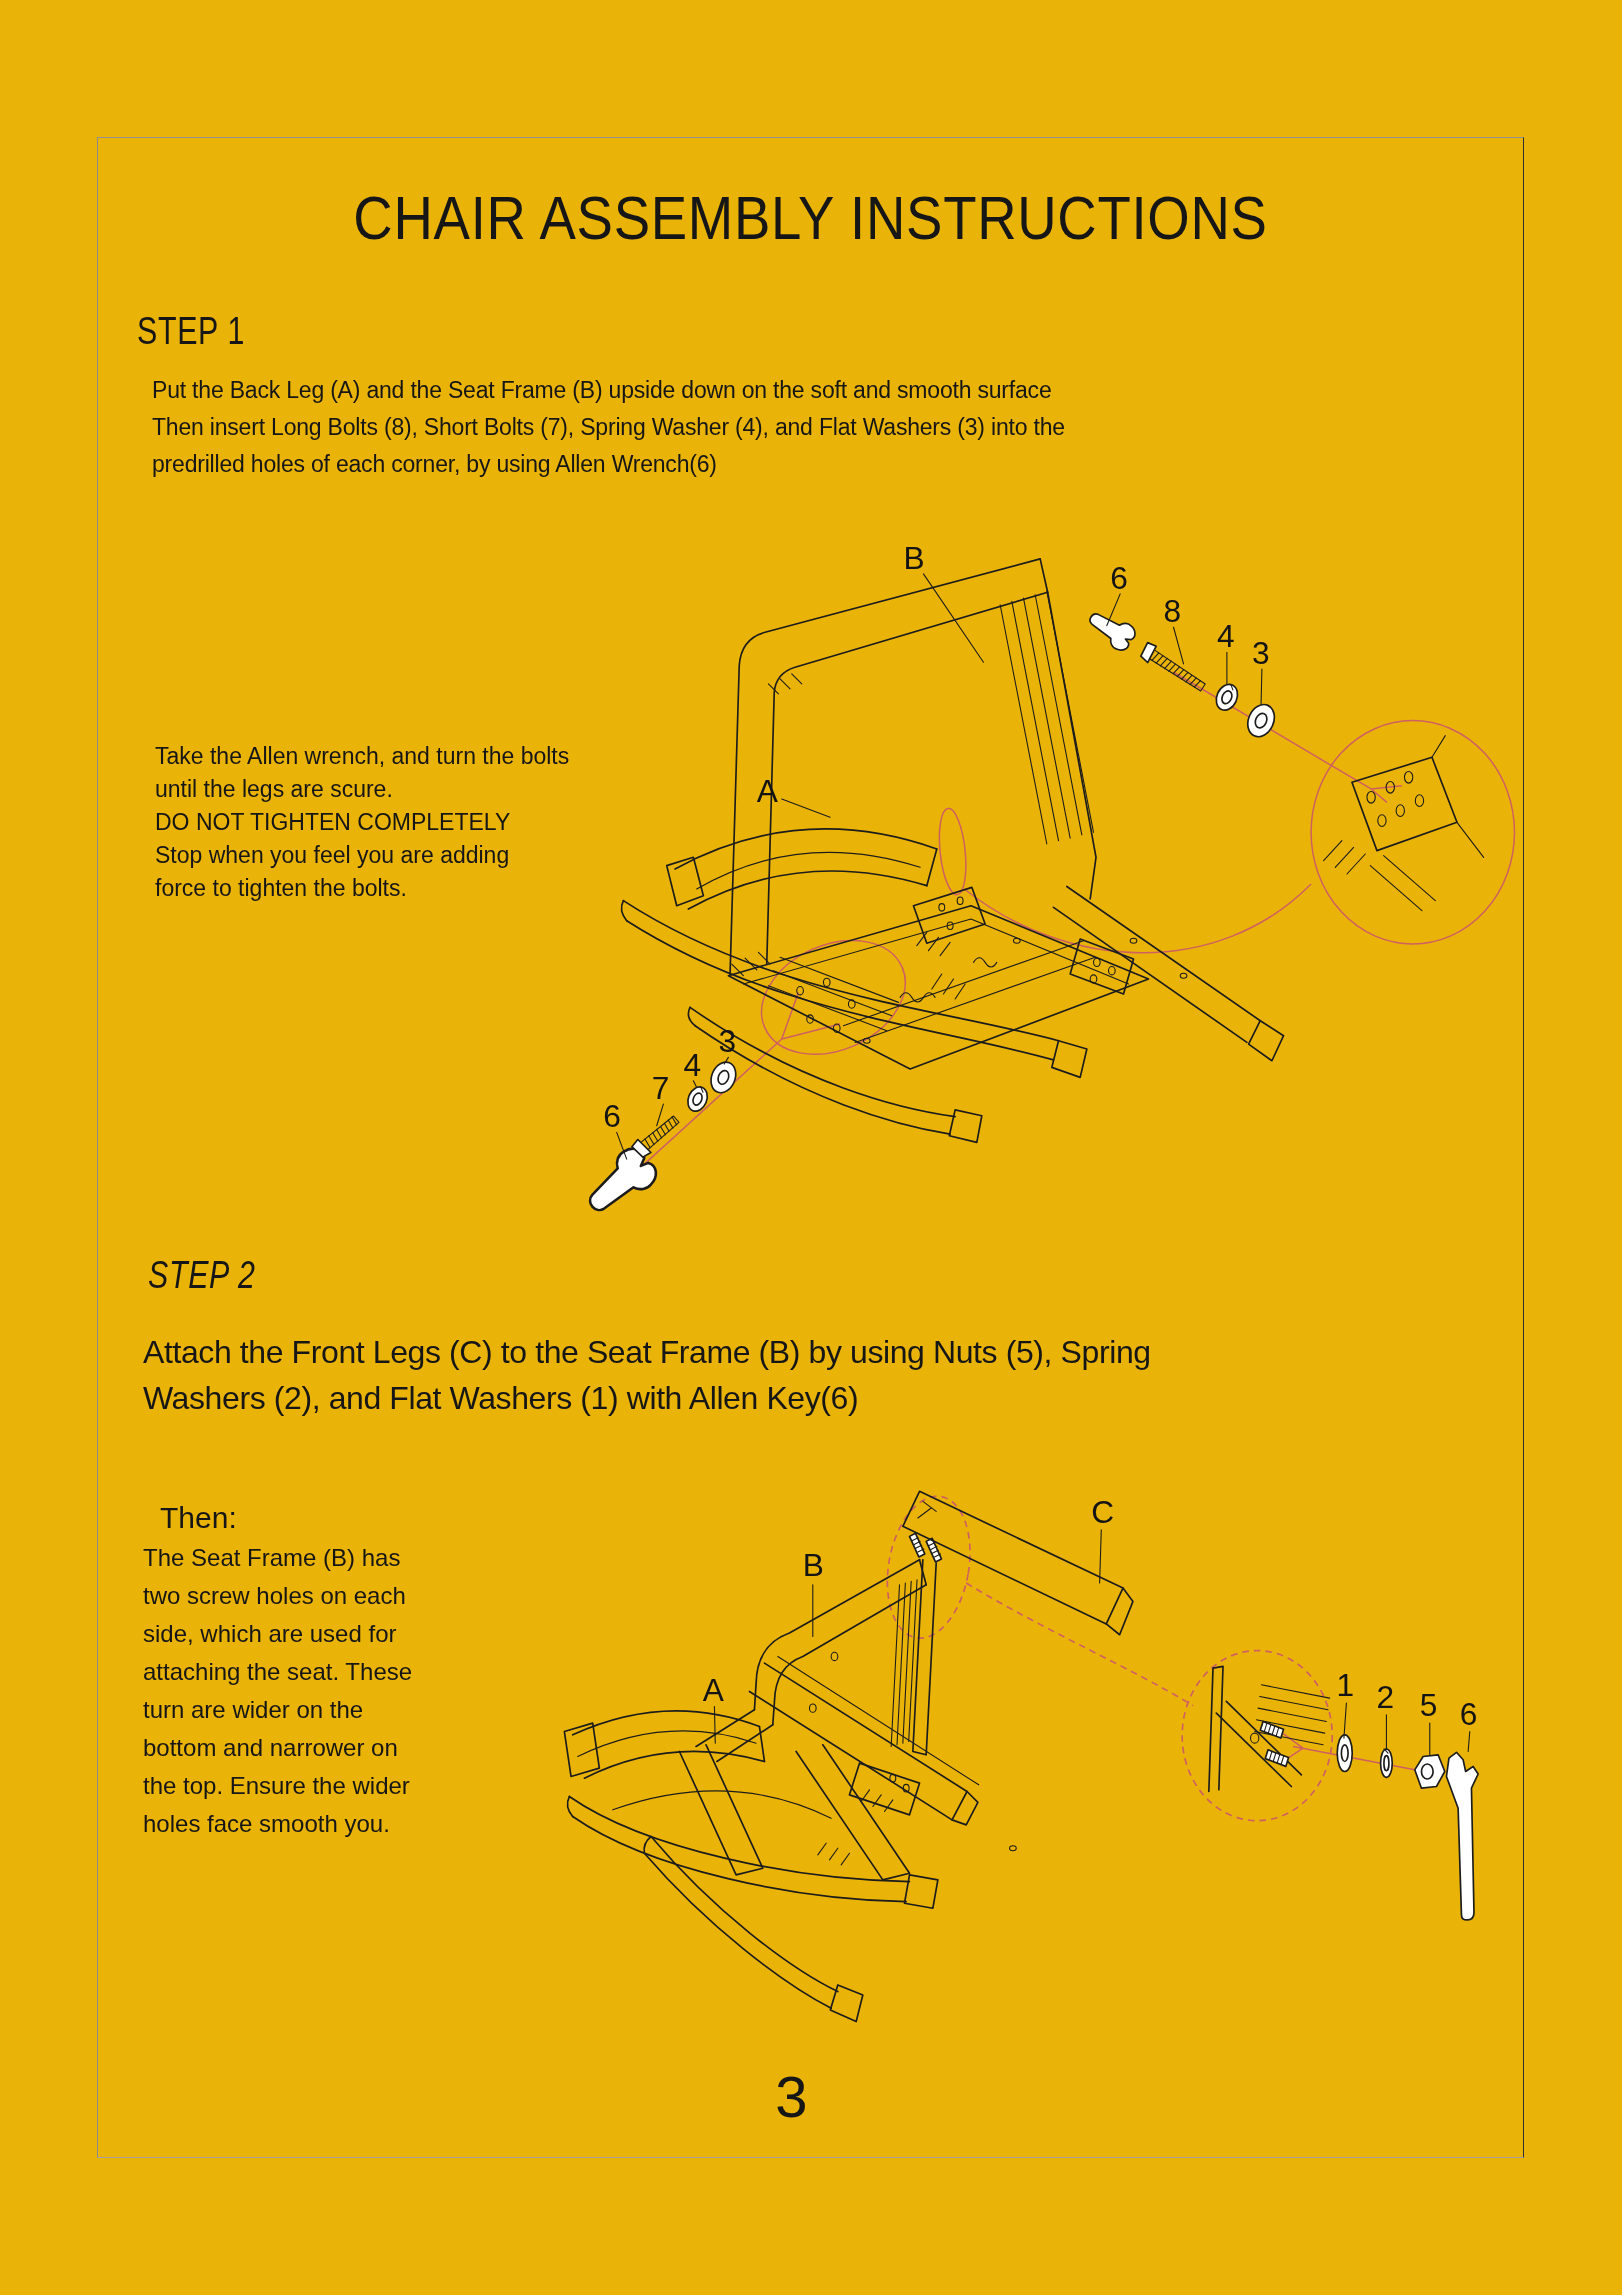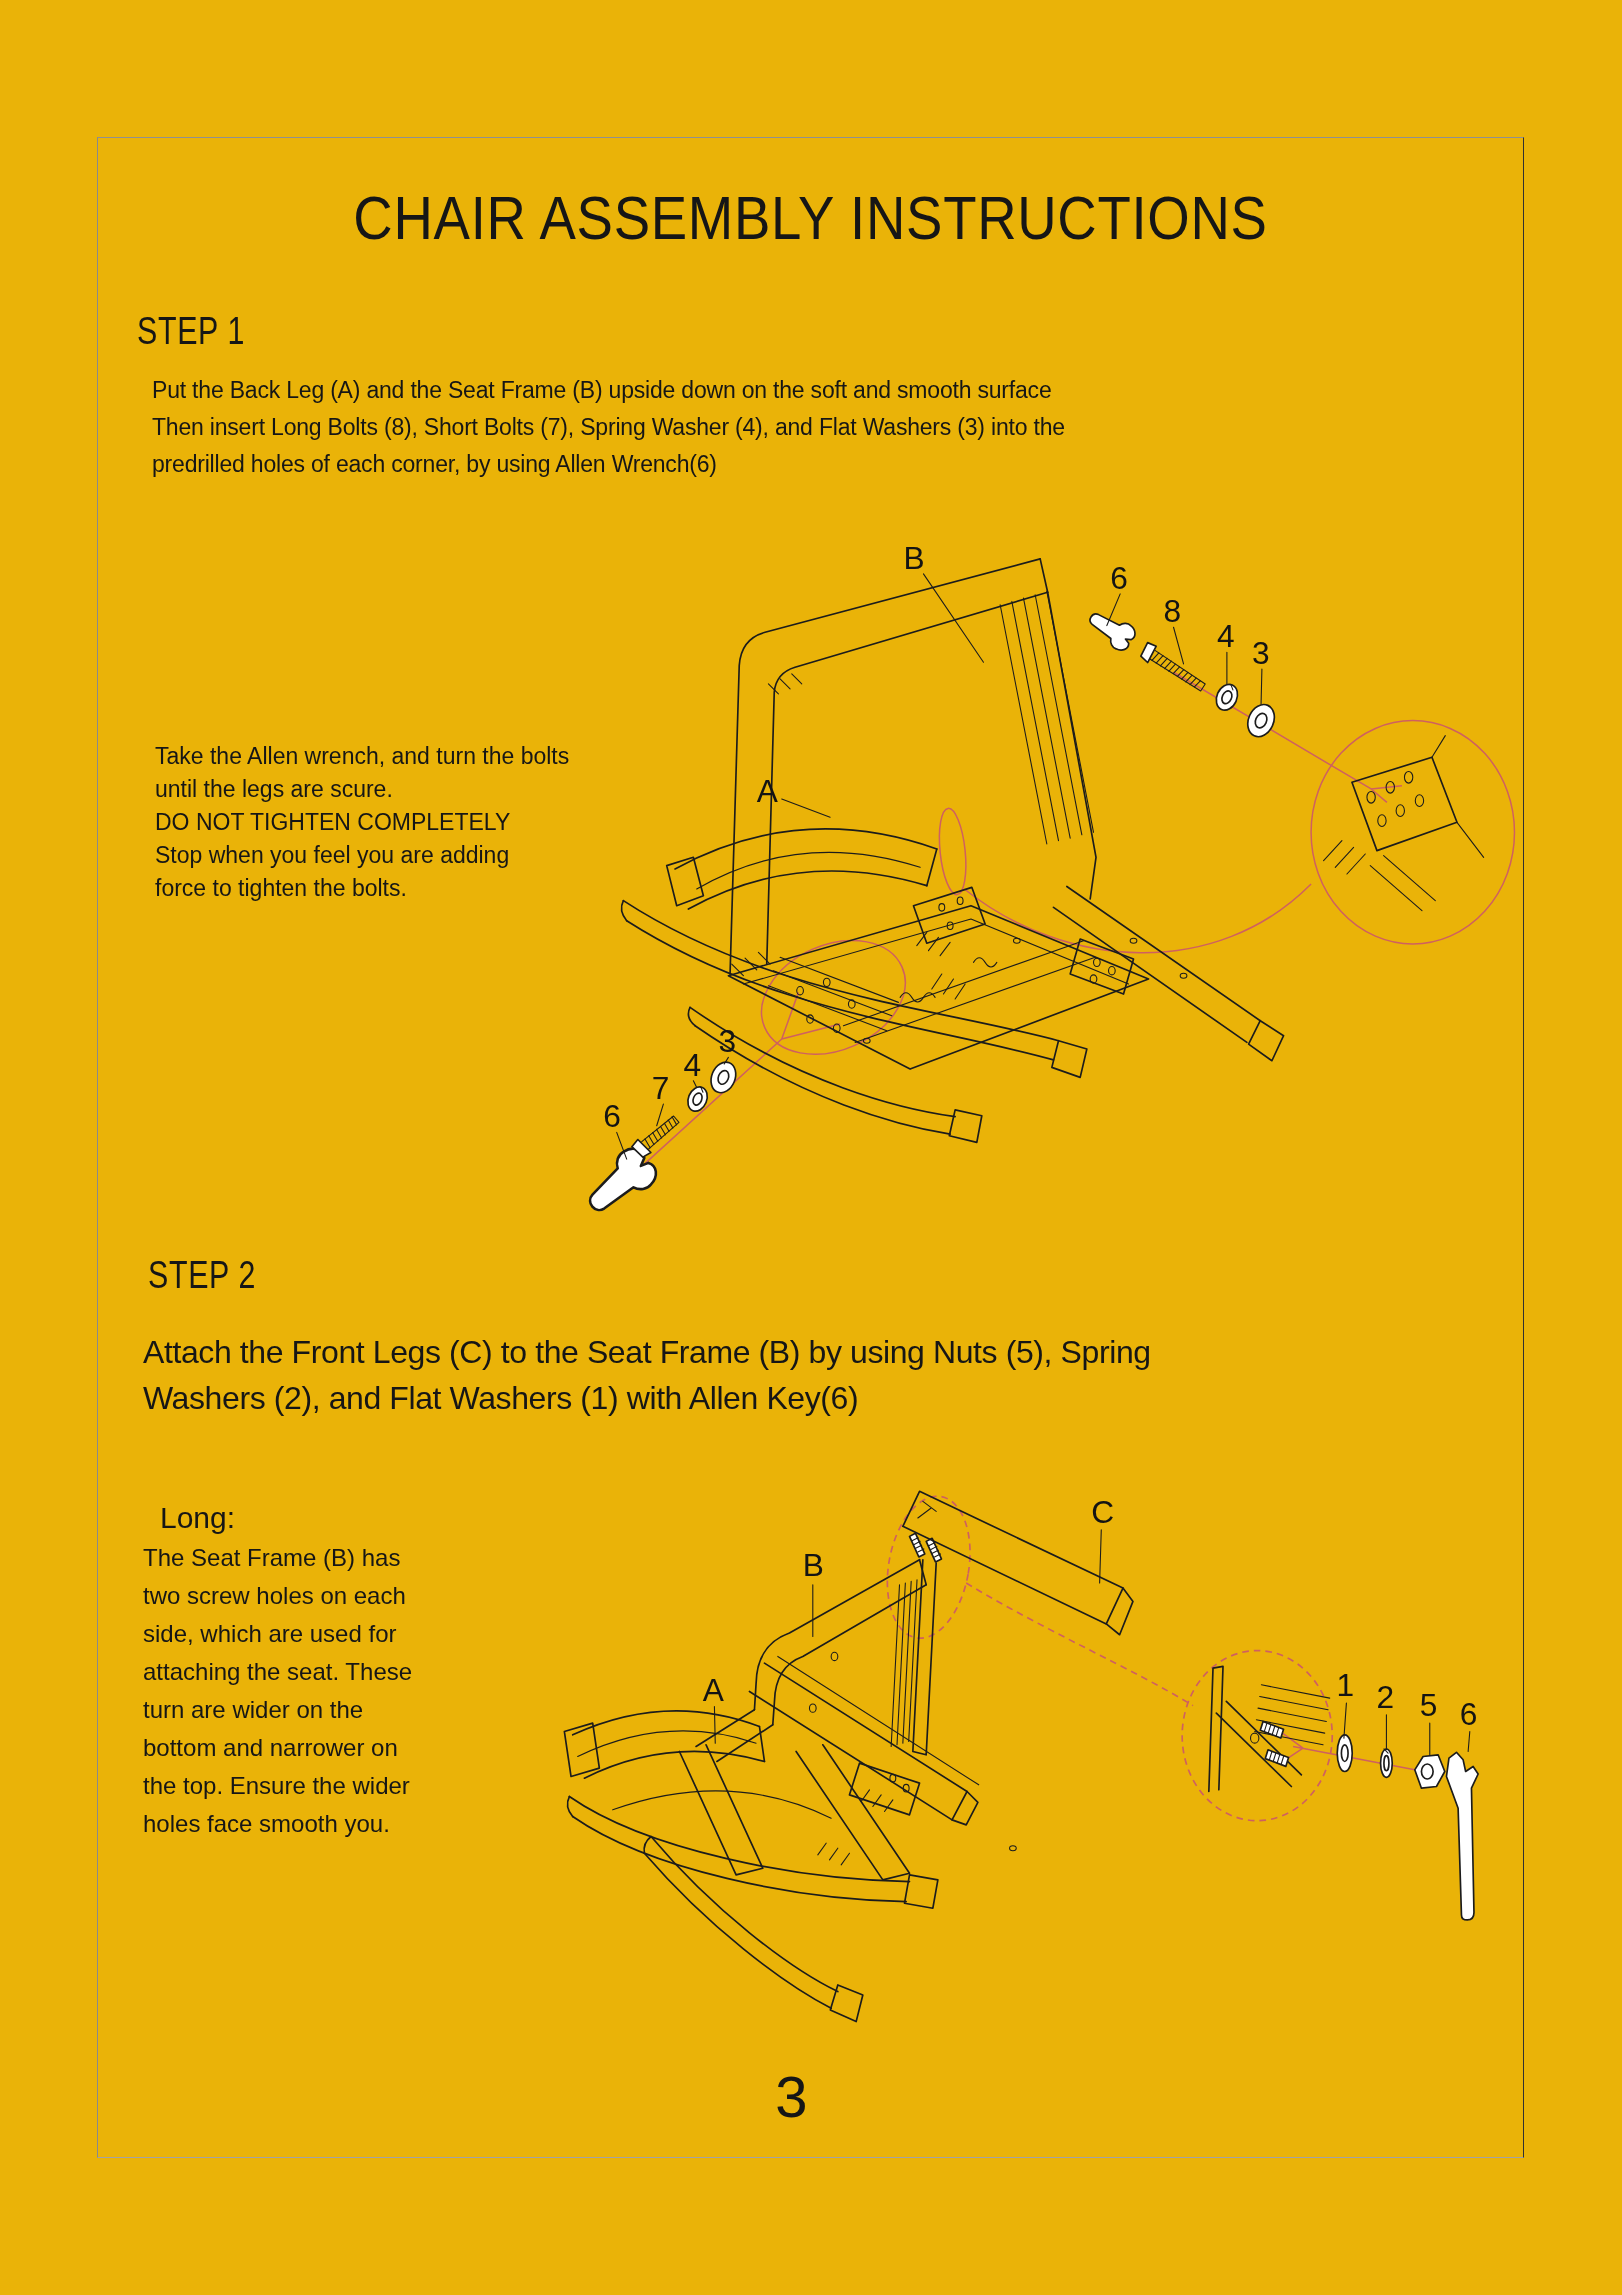--- a/index.html
+++ b/index.html
@@ -14,21 +14,21 @@
     border-right:1.7px solid #303030; border-bottom:1.7px solid #a3a3a3;
   }
   .title {
     position:absolute; left:97px; width:1427px; top:182px; text-align:center;
     font-size:62px; white-space:nowrap;
   }
   .title > span { display:inline-block; transform:scaleX(0.88); transform-origin:50% 50%; letter-spacing:0.8px; }
   .h-step { position:absolute; font-size:38px; white-space:nowrap; }
   .h-step > span { display:inline-block; transform:scaleX(0.80); transform-origin:0 50%; letter-spacing:0.8px; }
   #step1-heading { left:137px; top:310px; }
-  #step2-heading { left:148px; top:1254px; }
+  #step2-heading { left:148px; top:1254px;font-style:italic; }
   .body1 { position:absolute; left:152px; top:372px; font-size:23px; line-height:37px; letter-spacing:-0.2px; white-space:nowrap; }
   .note1 { position:absolute; left:155px; top:740px; font-size:23px; line-height:33px; white-space:nowrap; }
   .body2 { position:absolute; left:143px; top:1329px; font-size:32px; line-height:46px; letter-spacing:-0.4px; white-space:nowrap; }
   .note2-heading { position:absolute; left:160px; top:1501px; font-size:30px; }
   .note2 { position:absolute; left:143px; top:1539px; font-size:24px; line-height:38px; white-space:nowrap; }
   .pagenum { position:absolute; left:78px; width:1427px; top:2063px; text-align:center; font-size:58px; }
   .diag { position:absolute; }
   #diag1 { left:550px; top:507px; }
   #diag2 { left:546px; top:1458px; }
   svg .ln   { stroke:#1c1c1c; stroke-width:2; fill:none; stroke-linecap:round; stroke-linejoin:round; }
@@ -205,21 +205,21 @@
 
   <div class="h-step" id="step2-heading">
     <span>STEP 2</span>
   </div>
 
   <div class="body2">
     <div>Attach the Front Legs (C) to the Seat Frame (B) by using Nuts (5), Spring</div>
     <div>Washers (2), and Flat Washers (1) with Allen Key(6)</div>
   </div>
 
-  <div class="note2-heading">Long:</div>
+  <div class="note2-heading">Then:</div>
   <div class="note2">
     <div>The Seat Frame (B) has</div>
     <div>two screw holes on each</div>
     <div>side, which are used for</div>
     <div>attaching the seat. These</div>
     <div>turn are wider on the</div>
     <div>bottom and narrower on</div>
     <div>the top. Ensure the wider</div>
     <div>holes face smooth you.</div>
   </div>

